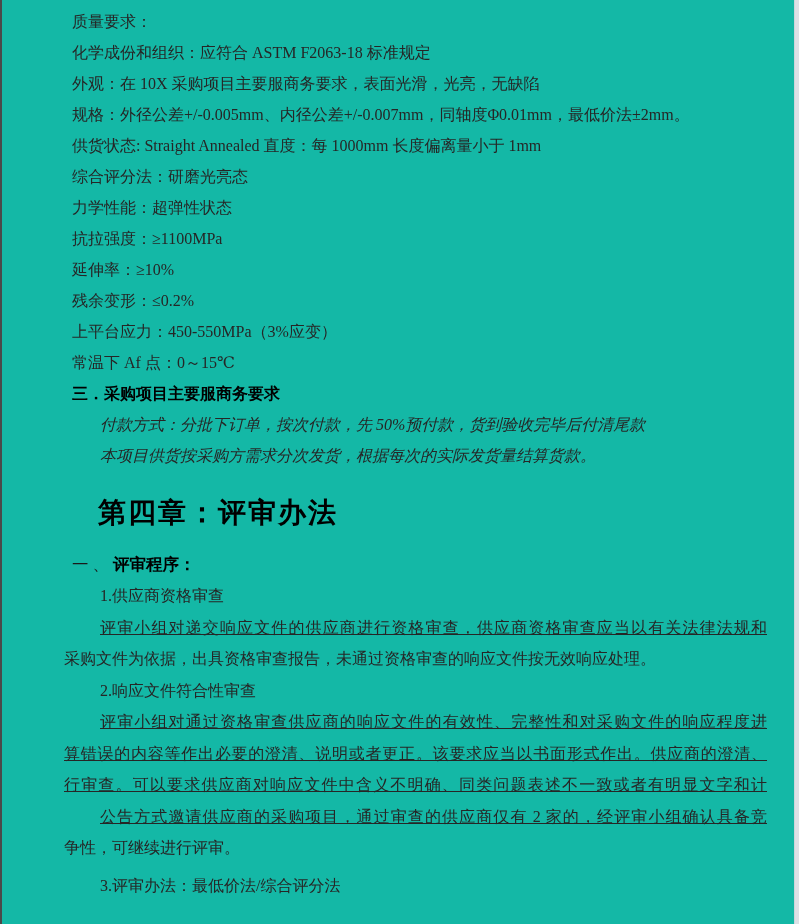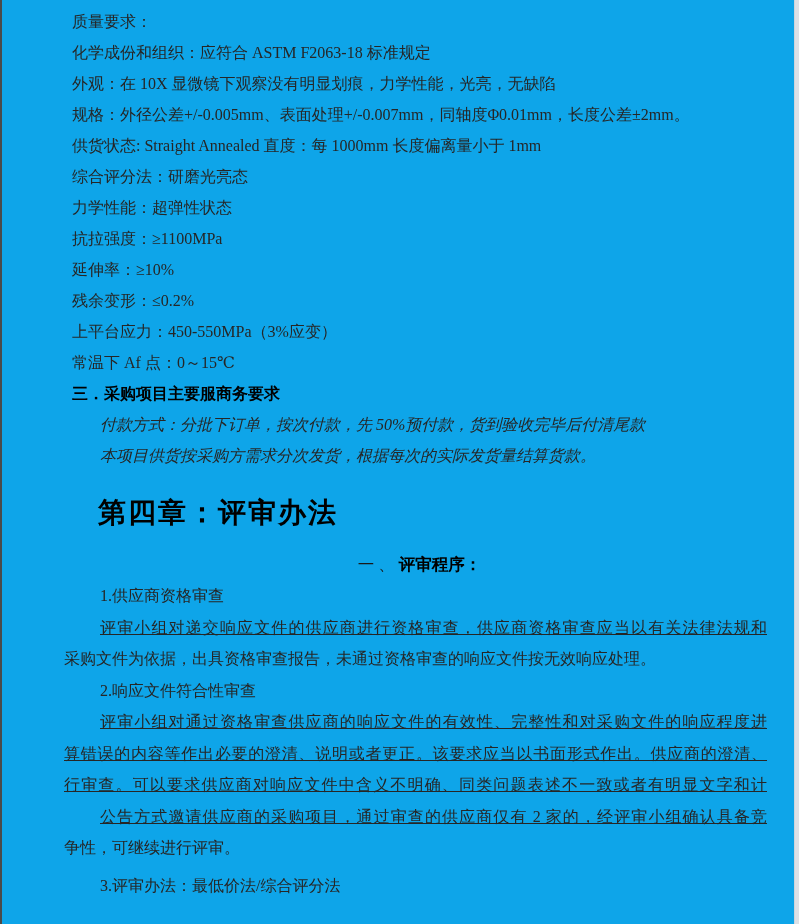--- a/index.html
+++ b/index.html
@@ -6,21 +6,21 @@
   html, body { background: #ffffff; }
   body {
     width: 799px; height: 924px;
     font-family: "Liberation Serif", "DejaVu Serif", serif;
     color: #262626;
     overflow: hidden;
     position: relative;
   }
   .page {
     position: absolute; inset: 0;
-    background: #0ea5e9;
+    background: #14b8a6;
   }
   .page-border-left {
     position: absolute; left: 0; top: 0; bottom: 0;
     width: 2px; background: #4a4a4a;
   }
   .edge-strip-right {
     position: absolute; right: 0; top: 0; bottom: 0;
     width: 5px; background: #dde1e6;
     border-left: 1px solid #cfd4da;
   }
@@ -44,21 +44,20 @@
     margin: 24px 0 0 34px;
     letter-spacing: 2px;
     white-space: nowrap;
   }
   .sec4-head {
     font-size: 16.5px;
     line-height: 31px;
     margin-top: 18px;
     padding-left: 8px;
     white-space: nowrap;
-    text-align: center;
   }
   .sec4-head .num { font-weight: normal; color: #1a1a1a; letter-spacing: 4px; }
   .sec4-head .ttl { font-weight: bold; color: #000000; }
   .pline {
     font-size: 16px;
     line-height: 31.5px;
     white-space: nowrap;
     overflow: hidden;
   }
   .pline.first { padding-left: 36px; }
@@ -68,22 +67,22 @@
 </head>
 <body>
 
 <div class="page">
   <div class="page-border-left"></div>
 
   <div class="content">
 
     <div class="line">质量要求：</div>
     <div class="line">化学成份和组织：应符合 ASTM F2063-18 标准规定</div>
-    <div class="line">外观：在 10X 显微镜下观察没有明显划痕，力学性能，光亮，无缺陷</div>
-    <div class="line">规格：外径公差+/-0.005mm、表面处理+/-0.007mm，同轴度Φ0.01mm，长度公差±2mm。</div>
+    <div class="line">外观：在 10X 采购项目主要服商务要求，表面光滑，光亮，无缺陷</div>
+    <div class="line">规格：外径公差+/-0.005mm、内径公差+/-0.007mm，同轴度Φ0.01mm，最低价法±2mm。</div>
     <div class="line">供货状态: Straight Annealed 直度：每 1000mm 长度偏离量小于 1mm</div>
     <div class="line">综合评分法：研磨光亮态</div>
     <div class="line">力学性能：超弹性状态</div>
     <div class="line">抗拉强度：≥1100MPa</div>
     <div class="line">延伸率：≥10%</div>
     <div class="line">残余变形：≤0.2%</div>
     <div class="line">上平台应力：450-550MPa（3%应变）</div>
     <div class="line">常温下 Af 点：0～15℃</div>
 
     <div class="line bold">三．采购项目主要服商务要求</div>

